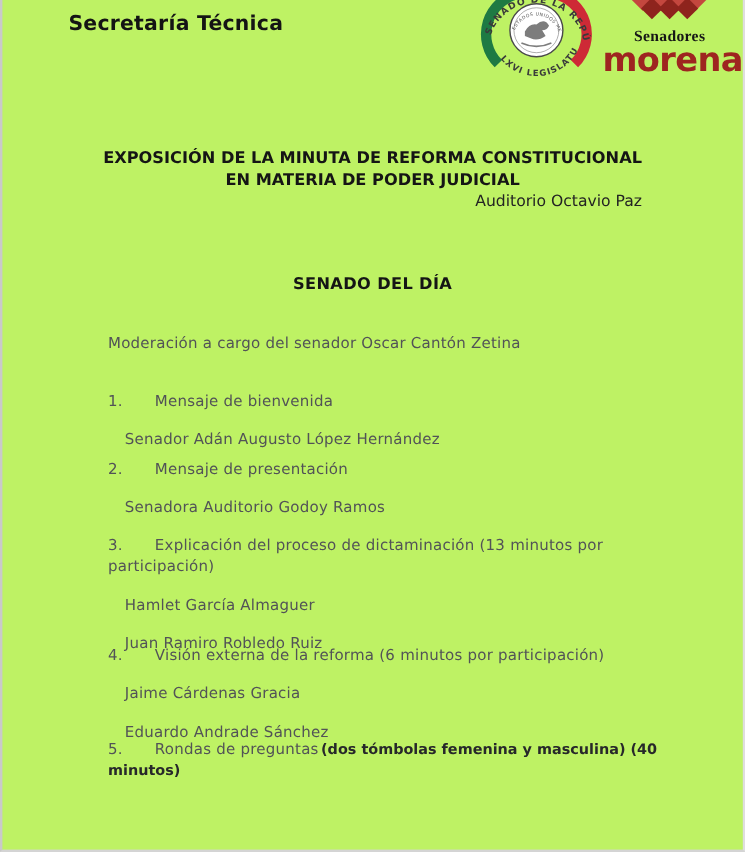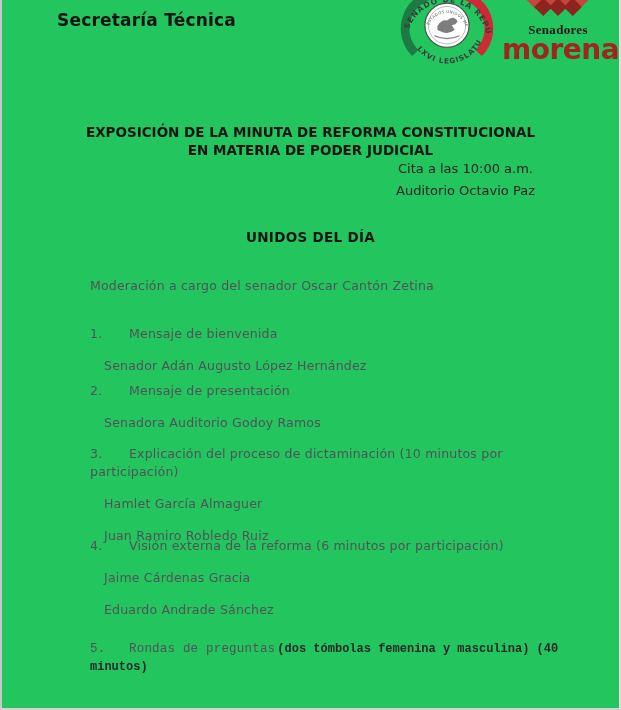--- a/index.html
+++ b/index.html
@@ -1,19 +1,19 @@
 <!DOCTYPE html>
 <html><head>
 <meta charset="utf-8">
 <style>
   html,body{margin:0;padding:0;background:#ffffff;}
   .page{
     position:relative;
     width:621px;height:710px;
-    background:#22c55e;
+    background:#bef264;
     overflow:hidden;
     box-sizing:border-box;
     border-left:2px solid #c9c9c9;
     border-right:2px solid #dedede;
     border-bottom:2px solid #d4d4d4;
     font-family:"DejaVu Sans","Liberation Sans",sans-serif;
   }
   .org-title{
     position:absolute;left:55px;top:10px;
     font-size:17px;font-weight:bold;color:#141414;letter-spacing:.2px;
@@ -40,21 +40,21 @@
     font-size:12.5px;color:#525357;letter-spacing:.2px;text-align:right;
   }
   .agenda-item{
     position:absolute;left:88px;width:470px;
     font-size:12.5px;line-height:18px;color:#525357;letter-spacing:.2px;
   }
   .item-1{top:325px;}
   .item-2{top:382px;}
   .item-3{top:445px;}
   .item-4{top:537px;}
-  .item-5{top:640px;font-family:Liberation Mono, monospace;}
+  .item-5{top:615px;}
   .item-number{display:inline-block;width:39px;}
   .item-detail{
     font-size:12px;font-weight:bold;color:#27282a;letter-spacing:0;
     margin-left:2px;
   }
   .person{margin:14px;}
 </style>
 </head>
 <body>
 
@@ -106,40 +106,39 @@
     <div class="party-line1">Senadores</div>
     <div class="party-line2">morena</div>
   </div>
 
   <div class="doc-title">
     <div>EXPOSICIÓN DE LA MINUTA DE REFORMA CONSTITUCIONAL</div>
     <div>EN MATERIA DE PODER JUDICIAL</div>
   </div>
 
   <div class="meeting-info">
-    <div>Cita a las 10:00 a.m.</div>
     <div>Auditorio Octavio Paz</div>
   </div>
 
-  <div class="agenda-heading">UNIDOS DEL DÍA</div>
+  <div class="agenda-heading">SENADO DEL DÍA</div>
 
   <div class="moderation">Moderación a cargo del senador Oscar Cantón Zetina</div>
 
   <div class="agenda-item item-1">
     <div><span class="item-number">1.</span><span>Mensaje de bienvenida</span></div>
     <div class="person">Senador Adán Augusto López Hernández</div>
   </div>
 
   <div class="agenda-item item-2">
     <div><span class="item-number">2.</span><span>Mensaje de presentación</span></div>
     <div class="person">Senadora Auditorio Godoy Ramos</div>
   </div>
 
   <div class="agenda-item item-3">
-    <div><span class="item-number">3.</span><span>Explicación del proceso de dictaminación (10 minutos por participación)</span></div>
+    <div><span class="item-number">3.</span><span>Explicación del proceso de dictaminación (13 minutos por participación)</span></div>
     <div class="person">Hamlet García Almaguer</div>
     <div class="person">Juan Ramiro Robledo Ruiz</div>
   </div>
 
   <div class="agenda-item item-4">
     <div><span class="item-number">4.</span><span>Visión externa de la reforma (6 minutos por participación)</span></div>
     <div class="person">Jaime Cárdenas Gracia</div>
     <div class="person">Eduardo Andrade Sánchez</div>
   </div>
 

